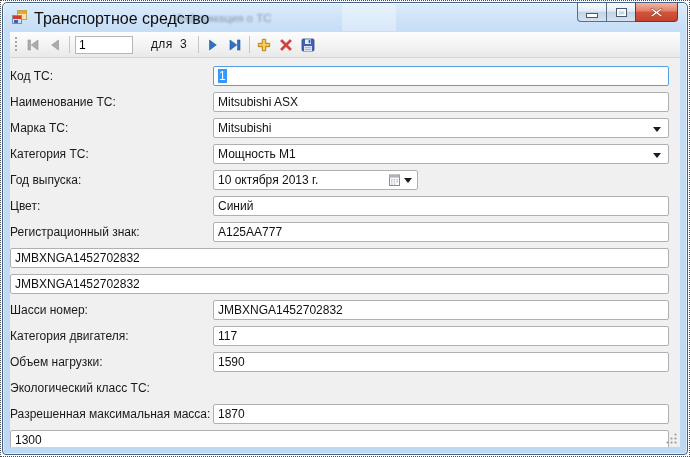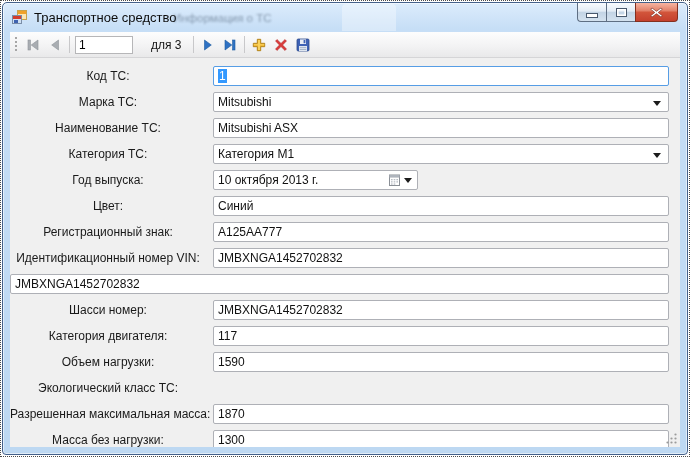--- a/index.html
+++ b/index.html
@@ -10,47 +10,47 @@
     background:linear-gradient(180deg,#dcecfc 0px,#c6def6 26px,#bdd8f2 100%);
     box-shadow:inset 0 0 0 1px rgba(255,255,255,.55);}
   .titlebar{position:absolute;top:0;left:0;right:0;height:29px;}
   .bg-window-edge{position:absolute;left:339px;top:1px;width:54px;height:27px;background:rgba(255,255,255,.34);border-radius:4px 4px 0 0;filter:blur(.6px);}
   .title-icon{position:absolute;left:9px;top:7px;width:16px;height:15px;}
   .ti-back{position:absolute;left:5px;top:0;width:10px;height:10px;background:#fbe6b4;border:1px solid #caa24a;box-sizing:border-box;}
   .ti-back:before{content:"";position:absolute;left:0;top:0;right:0;height:3px;background:#f0a22a;}
   .ti-front{position:absolute;left:0;top:5px;width:10px;height:9px;background:#cfe0f2;border:1px solid #7b8ea8;box-sizing:border-box;}
   .ti-front:before{content:"";position:absolute;left:0;top:0;right:0;height:3px;background:#d23c2e;}
   .ti-front:after{content:"";position:absolute;left:1px;top:4px;width:4px;height:3px;background:#3f63b0;}
-  .title-text{position:absolute;left:31px;top:7px;font-size:13px;color:#0d0d0d;white-space:nowrap;}
+  .title-text{position:absolute;left:31px;top:7px;font-size:16px;color:#0d0d0d;white-space:nowrap;}
   .ghost-title{position:absolute;left:170px;top:9px;font-size:11.5px;color:#3a4d63;opacity:.5;filter:blur(1.2px);white-space:nowrap;}
 
   .win-buttons{position:absolute;top:0;right:9px;display:flex;height:19px;}
   .wbtn{box-sizing:border-box;border:1px solid #5f6f83;border-top:none;display:flex;align-items:center;justify-content:center;}
   .btn-min{width:29px;border-radius:0 0 0 4px;border-right:none;background:linear-gradient(180deg,#f8fbfe 0%,#e3ecf5 45%,#c3d4e5 52%,#d4e2ef 100%);}
   .btn-max{width:29px;border-right:none;background:linear-gradient(180deg,#f8fbfe 0%,#e3ecf5 45%,#c3d4e5 52%,#d4e2ef 100%);}
   .btn-close{width:43px;border-color:#84301f;border-radius:0 0 4px 0;background:linear-gradient(180deg,#f7b5a2 0%,#e2826a 42%,#d2553b 52%,#c4402d 100%);}
   .glyph-min{width:10px;height:3px;background:#fff;border:1px solid #49596d;margin-top:7px;}
   .glyph-max{width:9px;height:7px;border:1px solid #49596d;box-shadow:inset 0 0 0 1.6px #fff;background:transparent;}
 
   
   .client{position:absolute;left:7px;right:7px;top:29px;bottom:7px;background:#f0f0f0;overflow:hidden;}
 
   
   .toolbar{position:absolute;top:0;left:0;right:0;height:26px;box-sizing:border-box;display:flex;align-items:center;
     background:linear-gradient(180deg,#fdfdfd,#f3f3f4 55%,#e9e9ea);border-bottom:1px solid #d5d5d7;padding-left:3px;}
   .grip{width:2px;height:16px;margin:0 5px 0 2px;background:repeating-linear-gradient(180deg,#a6a6a6 0 2px,transparent 2px 4px);}
   .tb-btn{width:22px;height:22px;display:flex;align-items:center;justify-content:center;border-radius:2px;}
   .tb-sep{width:1px;height:17px;background:#c8c8ca;margin:0 3px;}
   .tb-pos{width:50px;height:16px;border:1px solid #b6b6b8;background:#fff;font-size:12px;padding:0 3px;font-family:"Liberation Sans",sans-serif;margin-left:2px;}
-  .tb-count{font-size:12px;color:#161616;margin:0 8px 0 18px;white-space:nowrap;}
+  .tb-count{font-size:12px;color:#161616;margin:0 8px 0 18px;white-space:nowrap;font-family:Liberation Mono, monospace;}
 
   
   .fields{position:absolute;top:27px;left:0;right:0;bottom:0;padding-top:4px;}
   .row{display:flex;align-items:center;height:26px;}
-  .label{flex:none;width:203px;box-sizing:border-box;text-align:center;padding-right:7px;font-size:12px;color:#1a1a1a;white-space:nowrap;}
+  .label{flex:none;width:203px;box-sizing:border-box;text-align:left;padding-right:7px;font-size:12px;color:#1a1a1a;white-space:nowrap;}
   .ctrl{position:relative;box-sizing:border-box;height:20px;background:#fff;border:1px solid #aeb0b6;border-radius:2px;
     flex:1;margin-right:11px;display:flex;align-items:center;padding:0 4px;font-size:12px;color:#111;white-space:nowrap;overflow:hidden;}
   .ctrl.focused{border-color:#569de5;}
   .sel{background:#3399ff;color:#fff;padding:0 1px;}
   .ctrl.datepicker{flex:0 0 205px;}
   .combo-arrow{position:absolute;right:7px;top:8px;width:0;height:0;border-left:4px solid transparent;border-right:4px solid transparent;border-top:5px solid #1c1c1c;}
   .dp-btn{position:absolute;right:3px;top:1px;height:16px;display:flex;align-items:center;gap:4px;padding:0 2px;}
   .dp-arrow{width:0;height:0;border-left:4px solid transparent;border-right:4px solid transparent;border-top:5px solid #1c1c1c;}
 
   .resize-grip{position:absolute;right:2px;bottom:2px;}
@@ -147,38 +147,38 @@
 
       <div class="fields">
   <div class="row">
     <div class="label">Код ТС:</div>
     <div class="ctrl textbox focused">
               <span class="val"><span class="sel">1</span></span>
             </div>
   </div>
 
   <div class="row">
+    <div class="label">Наименование ТС:</div>
+    <div class="ctrl textbox">
+              <span class="val">Mitsubishi ASX</span>
+            </div>
+  </div>
+
+  <div class="row">
     <div class="label">Марка ТС:</div>
     <div class="ctrl combobox">
               <span class="val">Mitsubishi</span>
               <span class="combo-arrow"></span>
             </div>
   </div>
 
   <div class="row">
-    <div class="label">Наименование ТС:</div>
-    <div class="ctrl textbox">
-              <span class="val">Mitsubishi ASX</span>
-            </div>
-  </div>
-
-  <div class="row">
     <div class="label">Категория ТС:</div>
     <div class="ctrl combobox">
-              <span class="val">Категория M1</span>
+              <span class="val">Мощность M1</span>
               <span class="combo-arrow"></span>
             </div>
   </div>
 
   <div class="row">
     <div class="label">Год выпуска:</div>
     <div class="ctrl datepicker">
               <span class="val">10 октября  2013 г.</span>
               <span class="dp-btn">
                 <svg width="11" height="12" viewBox="0 0 11 12">
@@ -208,21 +208,20 @@
   </div>
 
   <div class="row">
     <div class="label">Регистрационный знак:</div>
     <div class="ctrl textbox">
               <span class="val">A125AA777</span>
             </div>
   </div>
 
   <div class="row">
-    <div class="label">Идентификационный номер VIN:</div>
     <div class="ctrl textbox">
               <span class="val">JMBXNGA1452702832</span>
             </div>
   </div>
 
   <div class="row">
     <div class="ctrl textbox">
               <span class="val">JMBXNGA1452702832</span>
             </div>
   </div>
@@ -253,21 +252,20 @@
   </div>
 
   <div class="row">
     <div class="label">Разрешенная максимальная масса:</div>
     <div class="ctrl textbox">
               <span class="val">1870</span>
             </div>
   </div>
 
   <div class="row">
-    <div class="label">Масса без нагрузки:</div>
     <div class="ctrl textbox">
               <span class="val">1300</span>
             </div>
   </div>
 </div>
 
       <svg class="resize-grip" width="13" height="13" viewBox="0 0 13 13">
         <circle cx="10.5" cy="2.5" r="1.1" fill="#9b9b9b"></circle>
         <circle cx="10.5" cy="6.5" r="1.1" fill="#9b9b9b"></circle>
         <circle cx="6.5" cy="6.5" r="1.1" fill="#9b9b9b"></circle>

